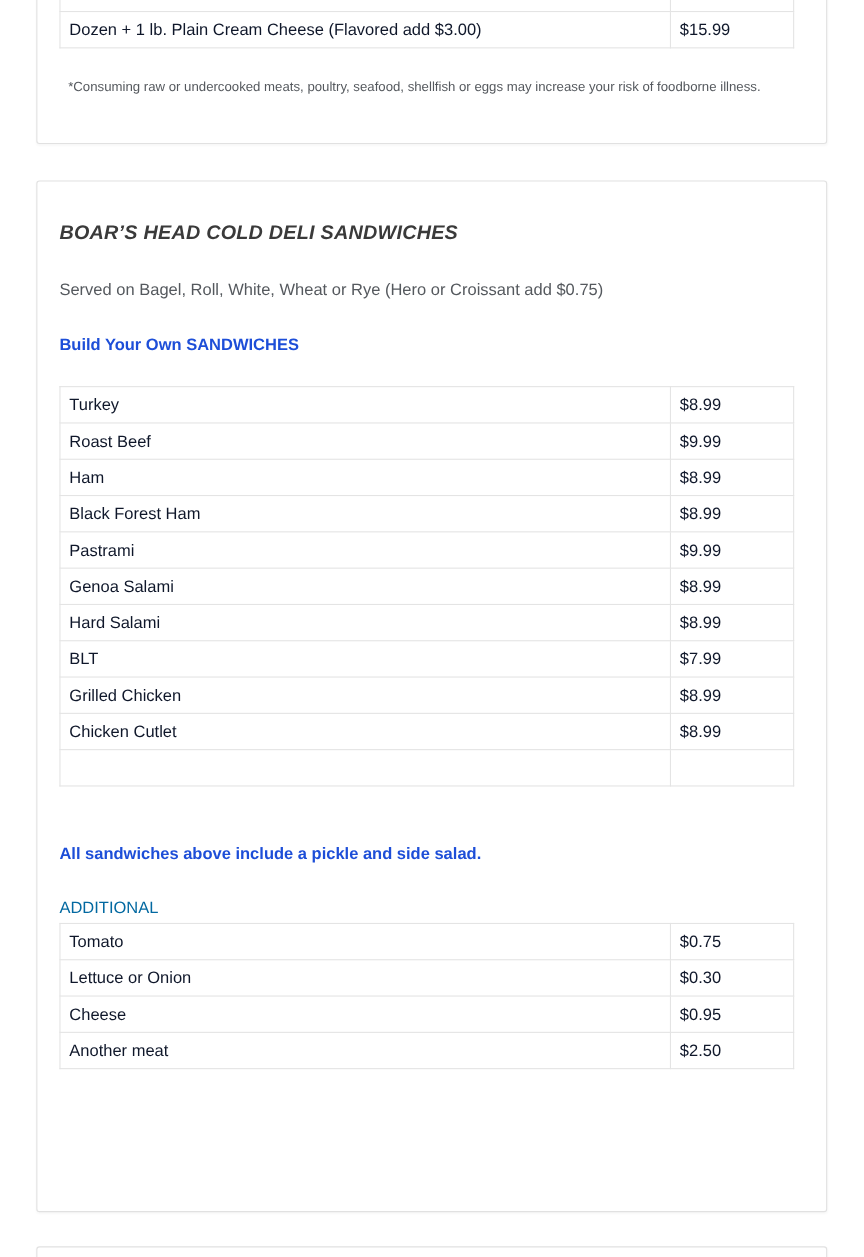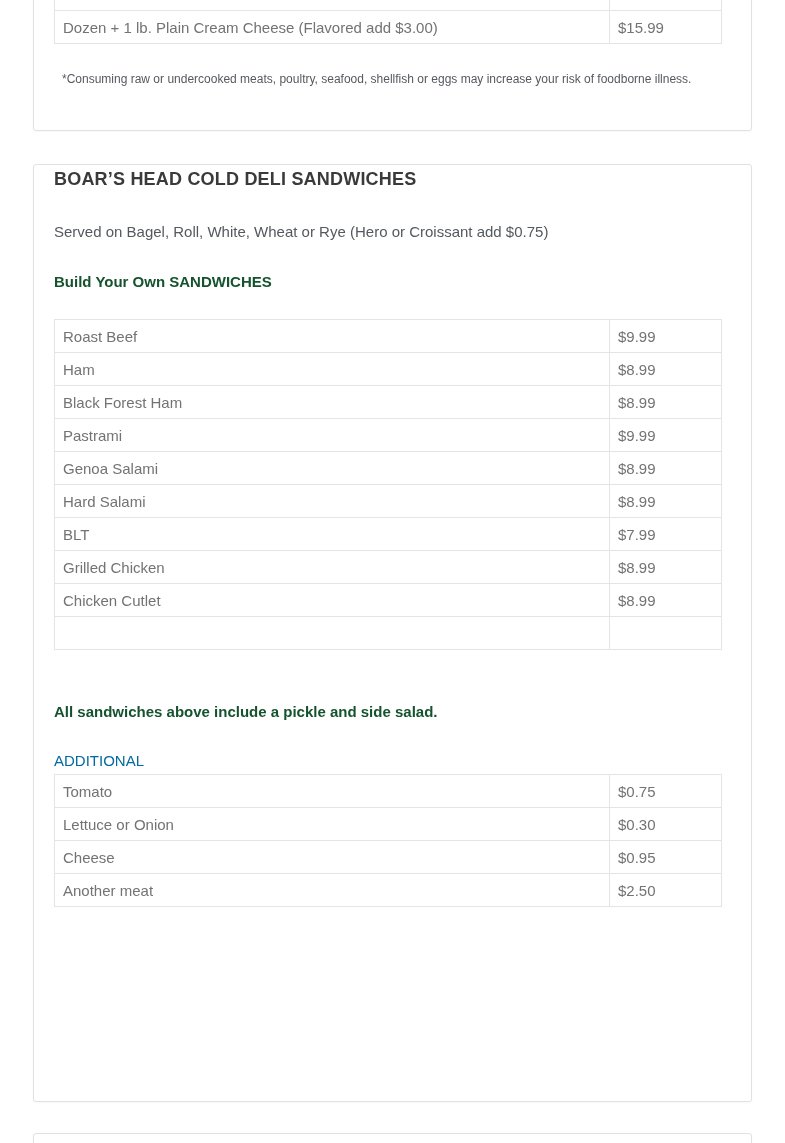--- a/index.html
+++ b/index.html
@@ -16,38 +16,38 @@
     padding:0 20px;
     box-shadow:0 1px 2px rgba(0,0,0,0.03);
   }
   .card-top  { top:-60px; height:191px; }
   .card-main { top:164px; height:938px; }
   .card-next { top:1133px; height:60px; }
 
   .menu-table { width:668px; border-collapse:collapse; table-layout:fixed; }
   .menu-table td {
     border:1px solid #e4e4e4; height:33px;
-    font-size:15px; color:#737373;
+    font-size:15px; color:#0f172a;
     padding:0 8px; vertical-align:middle;
     overflow:hidden; white-space:nowrap;
   }
   .price-cell { width:112px; }
 
   .card-top .menu-table { margin-top:36px; }
   .disclaimer {
     margin-top:23px; font-size:12px; line-height:24px;
     color:#55595e; text-indent:8px;
   }
 
   h2.section-title {
-    margin-top:3px; font-size:18px; line-height:22px;
-    font-weight:bold; color:#3a3a3a; letter-spacing:0.2px;
+    margin-top:35px; font-size:18px; line-height:22px;
+    font-weight:bold; color:#3a3a3a; letter-spacing:0.2px;font-style:italic;
   }
   .subtitle { margin-top:32px; font-size:15px; line-height:20px; color:#55595e; }
-  .bold-note { font-size:15px; line-height:20px; font-weight:bold; color:#14532d; }
+  .bold-note { font-size:15px; line-height:20px; font-weight:bold; color:#1d4ed8; }
   .build   { margin-top:30px; }
   .main-table { margin-top:27px; }
   .include { margin-top:52px; }
   .additional-label { margin-top:29px; font-size:15px; line-height:20px; color:#0369a1; }
   .additional-table { margin-top:3px; }
 </style>
 </head>
 <body>
 
 <div class="canvas">
@@ -68,20 +68,24 @@
     <p class="disclaimer">*Consuming raw or undercooked meats, poultry, seafood, shellfish or eggs may increase your risk of foodborne illness.</p>
   </section>
 
   <section class="card card-main">
     <h2 class="section-title">BOAR’S HEAD COLD DELI SANDWICHES</h2>
     <p class="subtitle">Served on Bagel, Roll, White, Wheat or Rye (Hero or Croissant add $0.75)</p>
     <p class="bold-note build">Build Your Own SANDWICHES</p>
 
     <table class="menu-table main-table">
       <tbody>
+        <tr>
+          <td class="item-cell">Turkey</td>
+          <td class="price-cell">$8.99</td>
+        </tr>
         <tr>
           <td class="item-cell">Roast Beef</td>
           <td class="price-cell">$9.99</td>
         </tr>
         <tr>
           <td class="item-cell">Ham</td>
           <td class="price-cell">$8.99</td>
         </tr>
         <tr>
           <td class="item-cell">Black Forest Ham</td>

